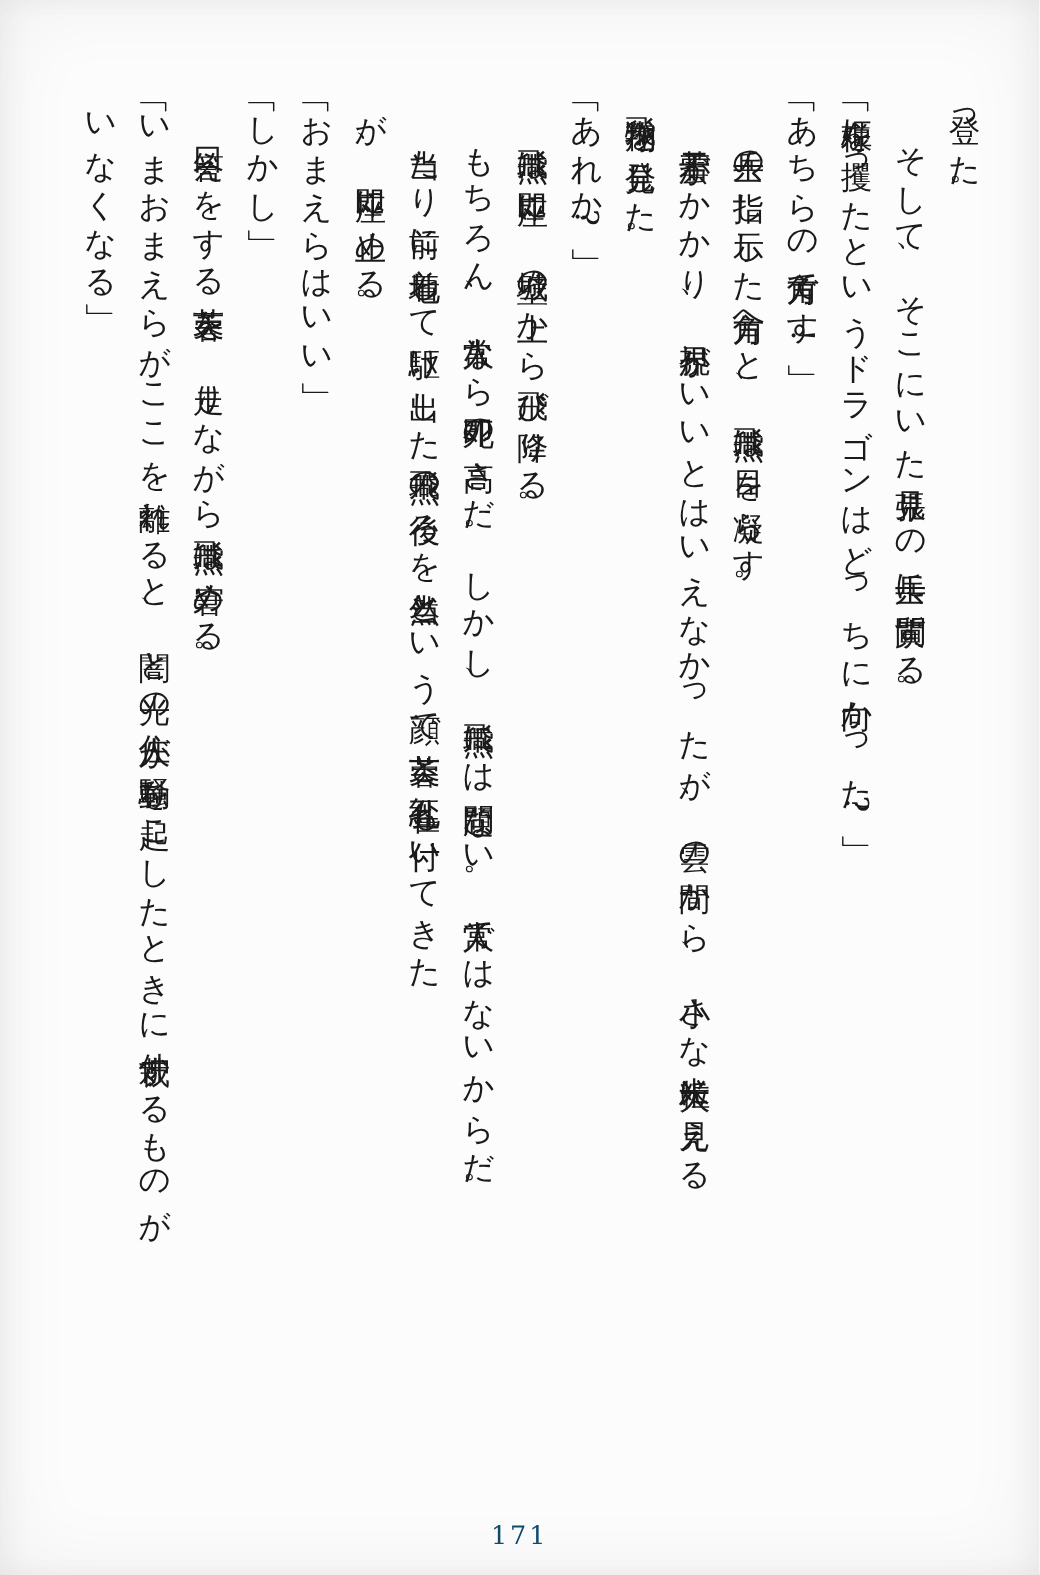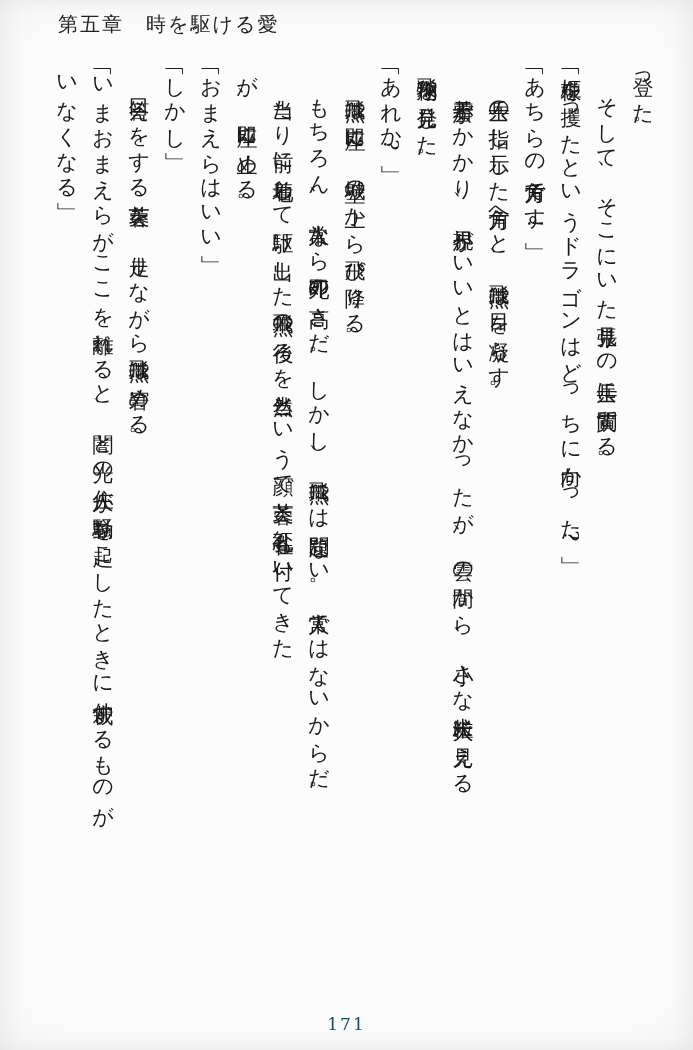--- a/index.html
+++ b/index.html
@@ -55,21 +55,20 @@
     font-size: 17px;
     letter-spacing: 2px;
     color: #0c4a6e;
   }
 </style>
 </head>
 <body>
 
 <div class="page">
 
-  <div class="chapter-header">第五章　時を駆ける愛</div>
 
   <div class="text-body">
     <p>登った。</p>
     <p class="indent">そして、そこにいた見張りの兵士に質問する。</p>
     <p>「姫様を攫ったというドラゴンはどっちに向かった?」</p>
     <p>「あちらの方角です!」</p>
     <p class="indent">兵士の指し示した方角へと、飛燕は目を凝らす。</p>
     <p class="indent">若干雲がかかり、視界がいいとはいえなかったが、雲の間から、小さな米粒大に見える</p>
     <p>飛翔物を発見した。</p>
     <p>「あれか?」</p>

